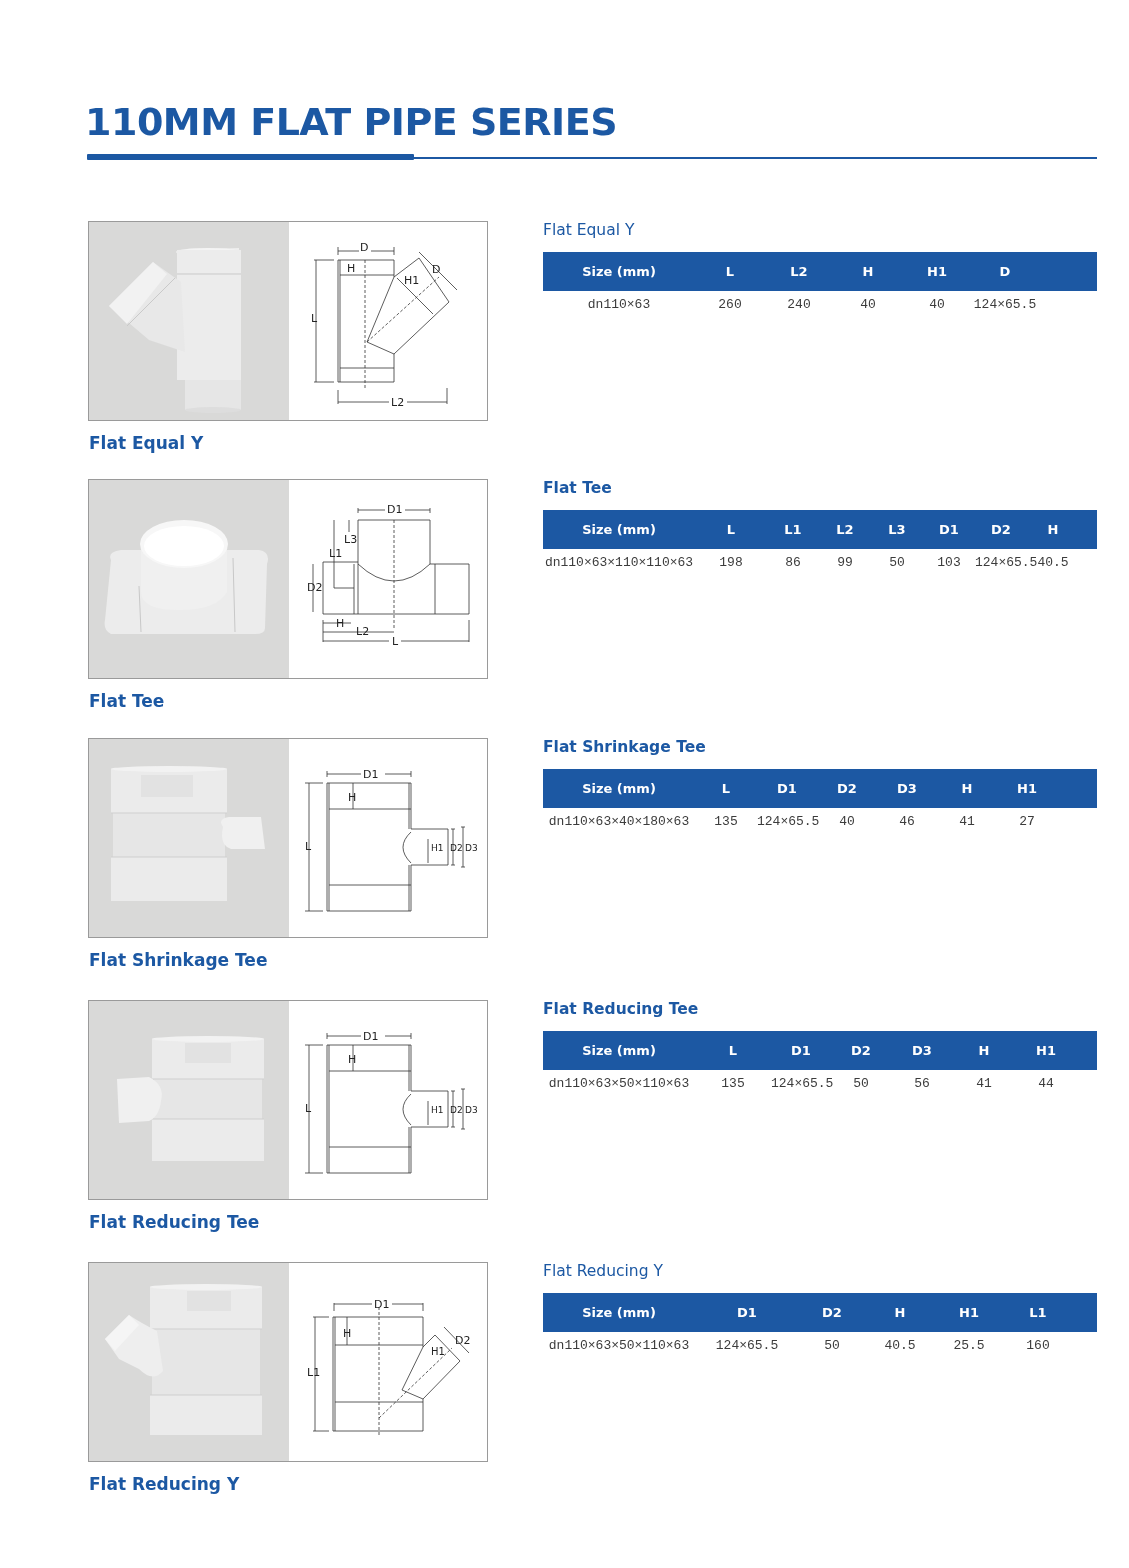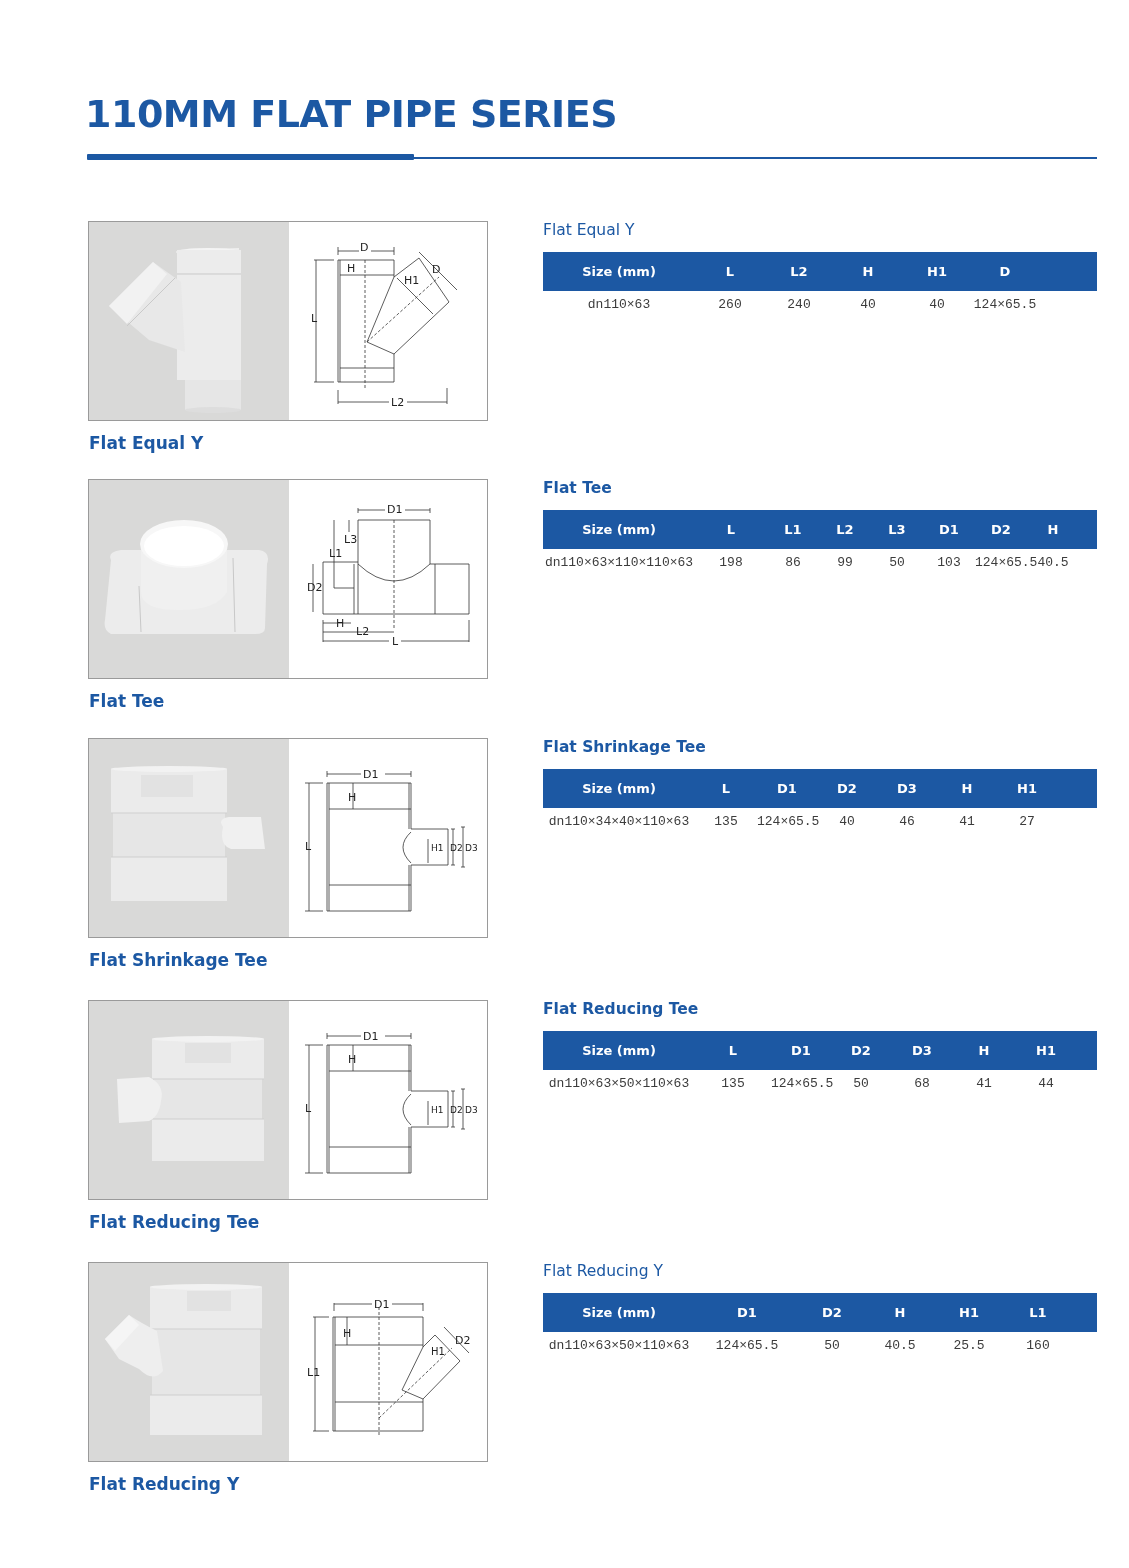--- a/index.html
+++ b/index.html
@@ -1,20 +1,20 @@
 <!DOCTYPE html>
 <html><head>
 <meta charset="utf-8">
 <style>
   * { box-sizing: border-box; margin: 0; padding: 0; }
   html, body { width: 1129px; height: 1568px; background: #ffffff; }
   body { position: relative; font-family: "Liberation Sans", sans-serif; color: #333; overflow: hidden; }
 
   .page-title {
-    position: absolute; left: 85px; top: 92px;
+    position: absolute; left: 85px; top: 100px;
     font-family: "DejaVu Sans", sans-serif; font-weight: bold;
     font-size: 38px; letter-spacing: -0.5px; color: #1c58a3;
   }
   .title-rule-thin { position: absolute; left: 87px; top: 157px; width: 1010px; height: 2px; background: #1c58a3; }
   .title-rule-thick { position: absolute; left: 87px; top: 154px; width: 327px; height: 6px; background: #1c58a3; border-radius: 1px; }
 
   .section { position: absolute; left: 0; width: 1129px; height: 260px; }
   .figure {
     position: absolute; left: 88px; top: 0; width: 400px; height: 200px;
     border: 1px solid #9a9a9a; background: #fff; overflow: hidden;
@@ -322,21 +322,21 @@
       <th>D1</th>
       <th>D2</th>
       <th>D3</th>
       <th>H</th>
       <th>H1</th>
       <th></th>
     </tr>
       </thead>
     <tbody>
         <tr>
-      <td>dn110×34×40×110×63</td>
+      <td>dn110×63×40×180×63</td>
       <td>135</td>
       <td>124×65.5</td>
       <td>40</td>
       <td>46</td>
       <td>41</td>
       <td>27</td>
       <td></td>
     </tr>
       </tbody>
   </table>
@@ -423,21 +423,21 @@
       <th>H1</th>
       <th></th>
     </tr>
       </thead>
     <tbody>
         <tr>
       <td>dn110×63×50×110×63</td>
       <td>135</td>
       <td>124×65.5</td>
       <td>50</td>
-      <td>68</td>
+      <td>56</td>
       <td>41</td>
       <td>44</td>
       <td></td>
     </tr>
       </tbody>
   </table>
 </section>
 
 <section class="section" style="top:1262px;">
   <div class="figure">

